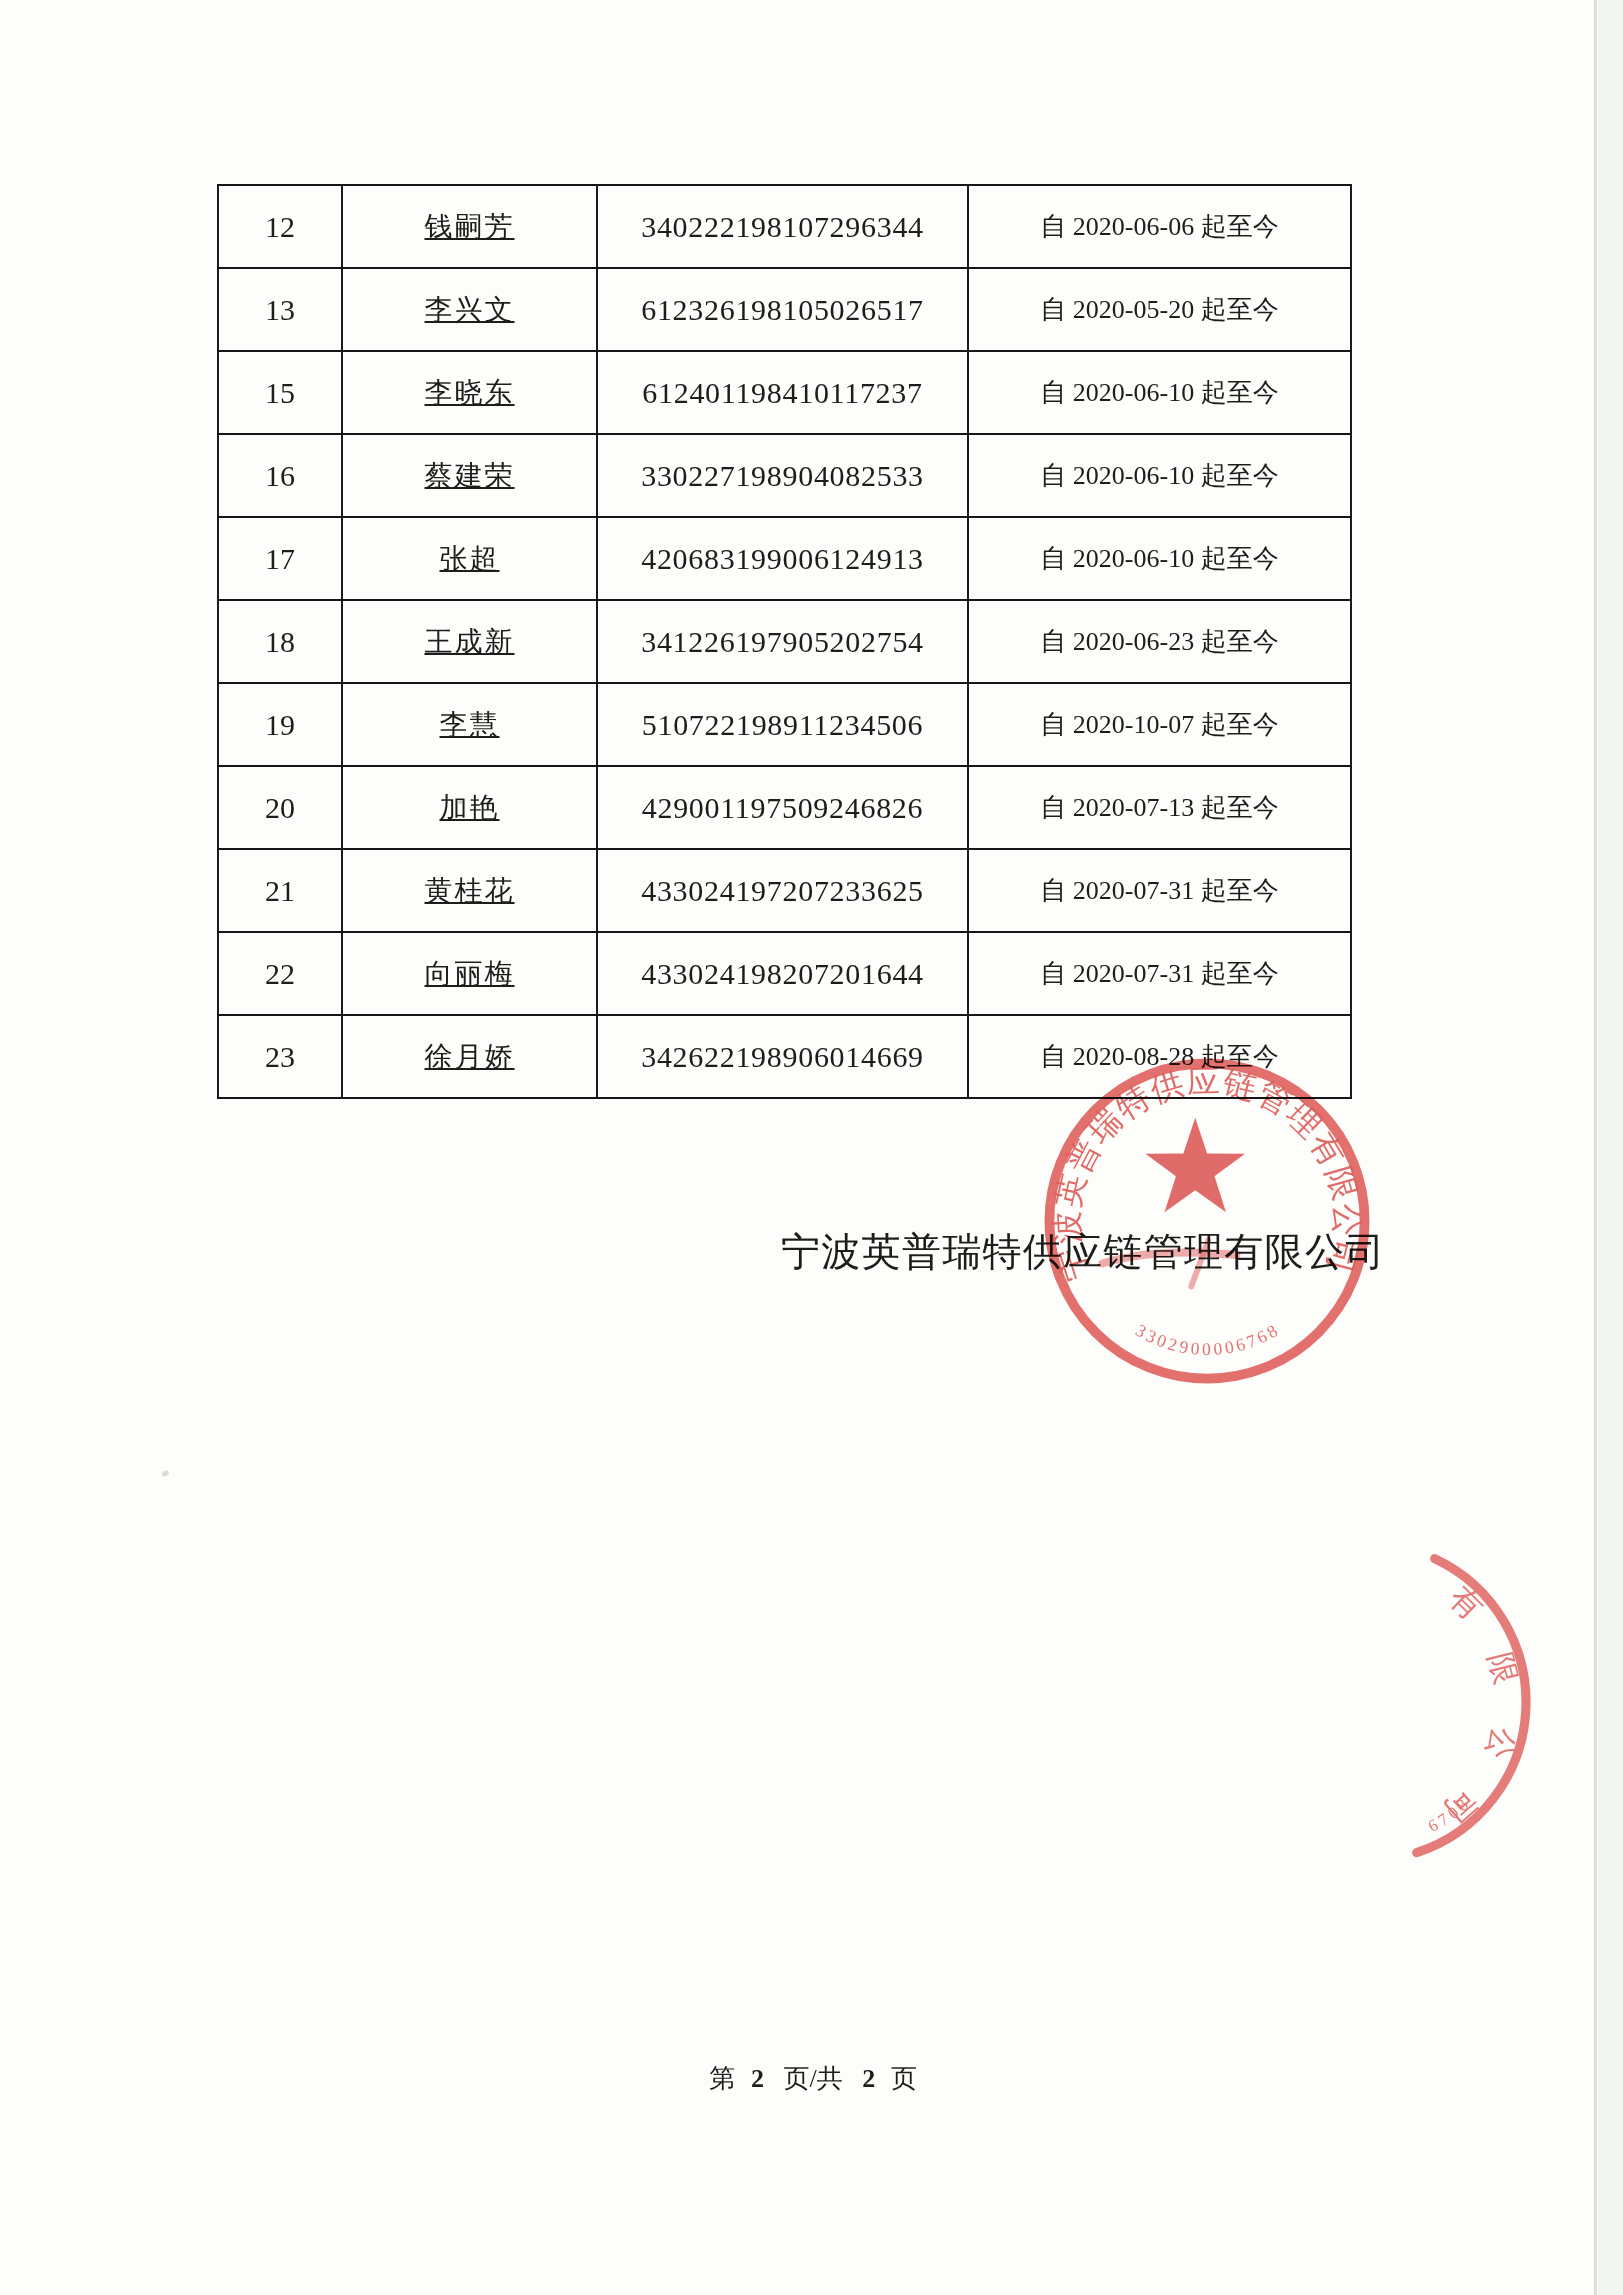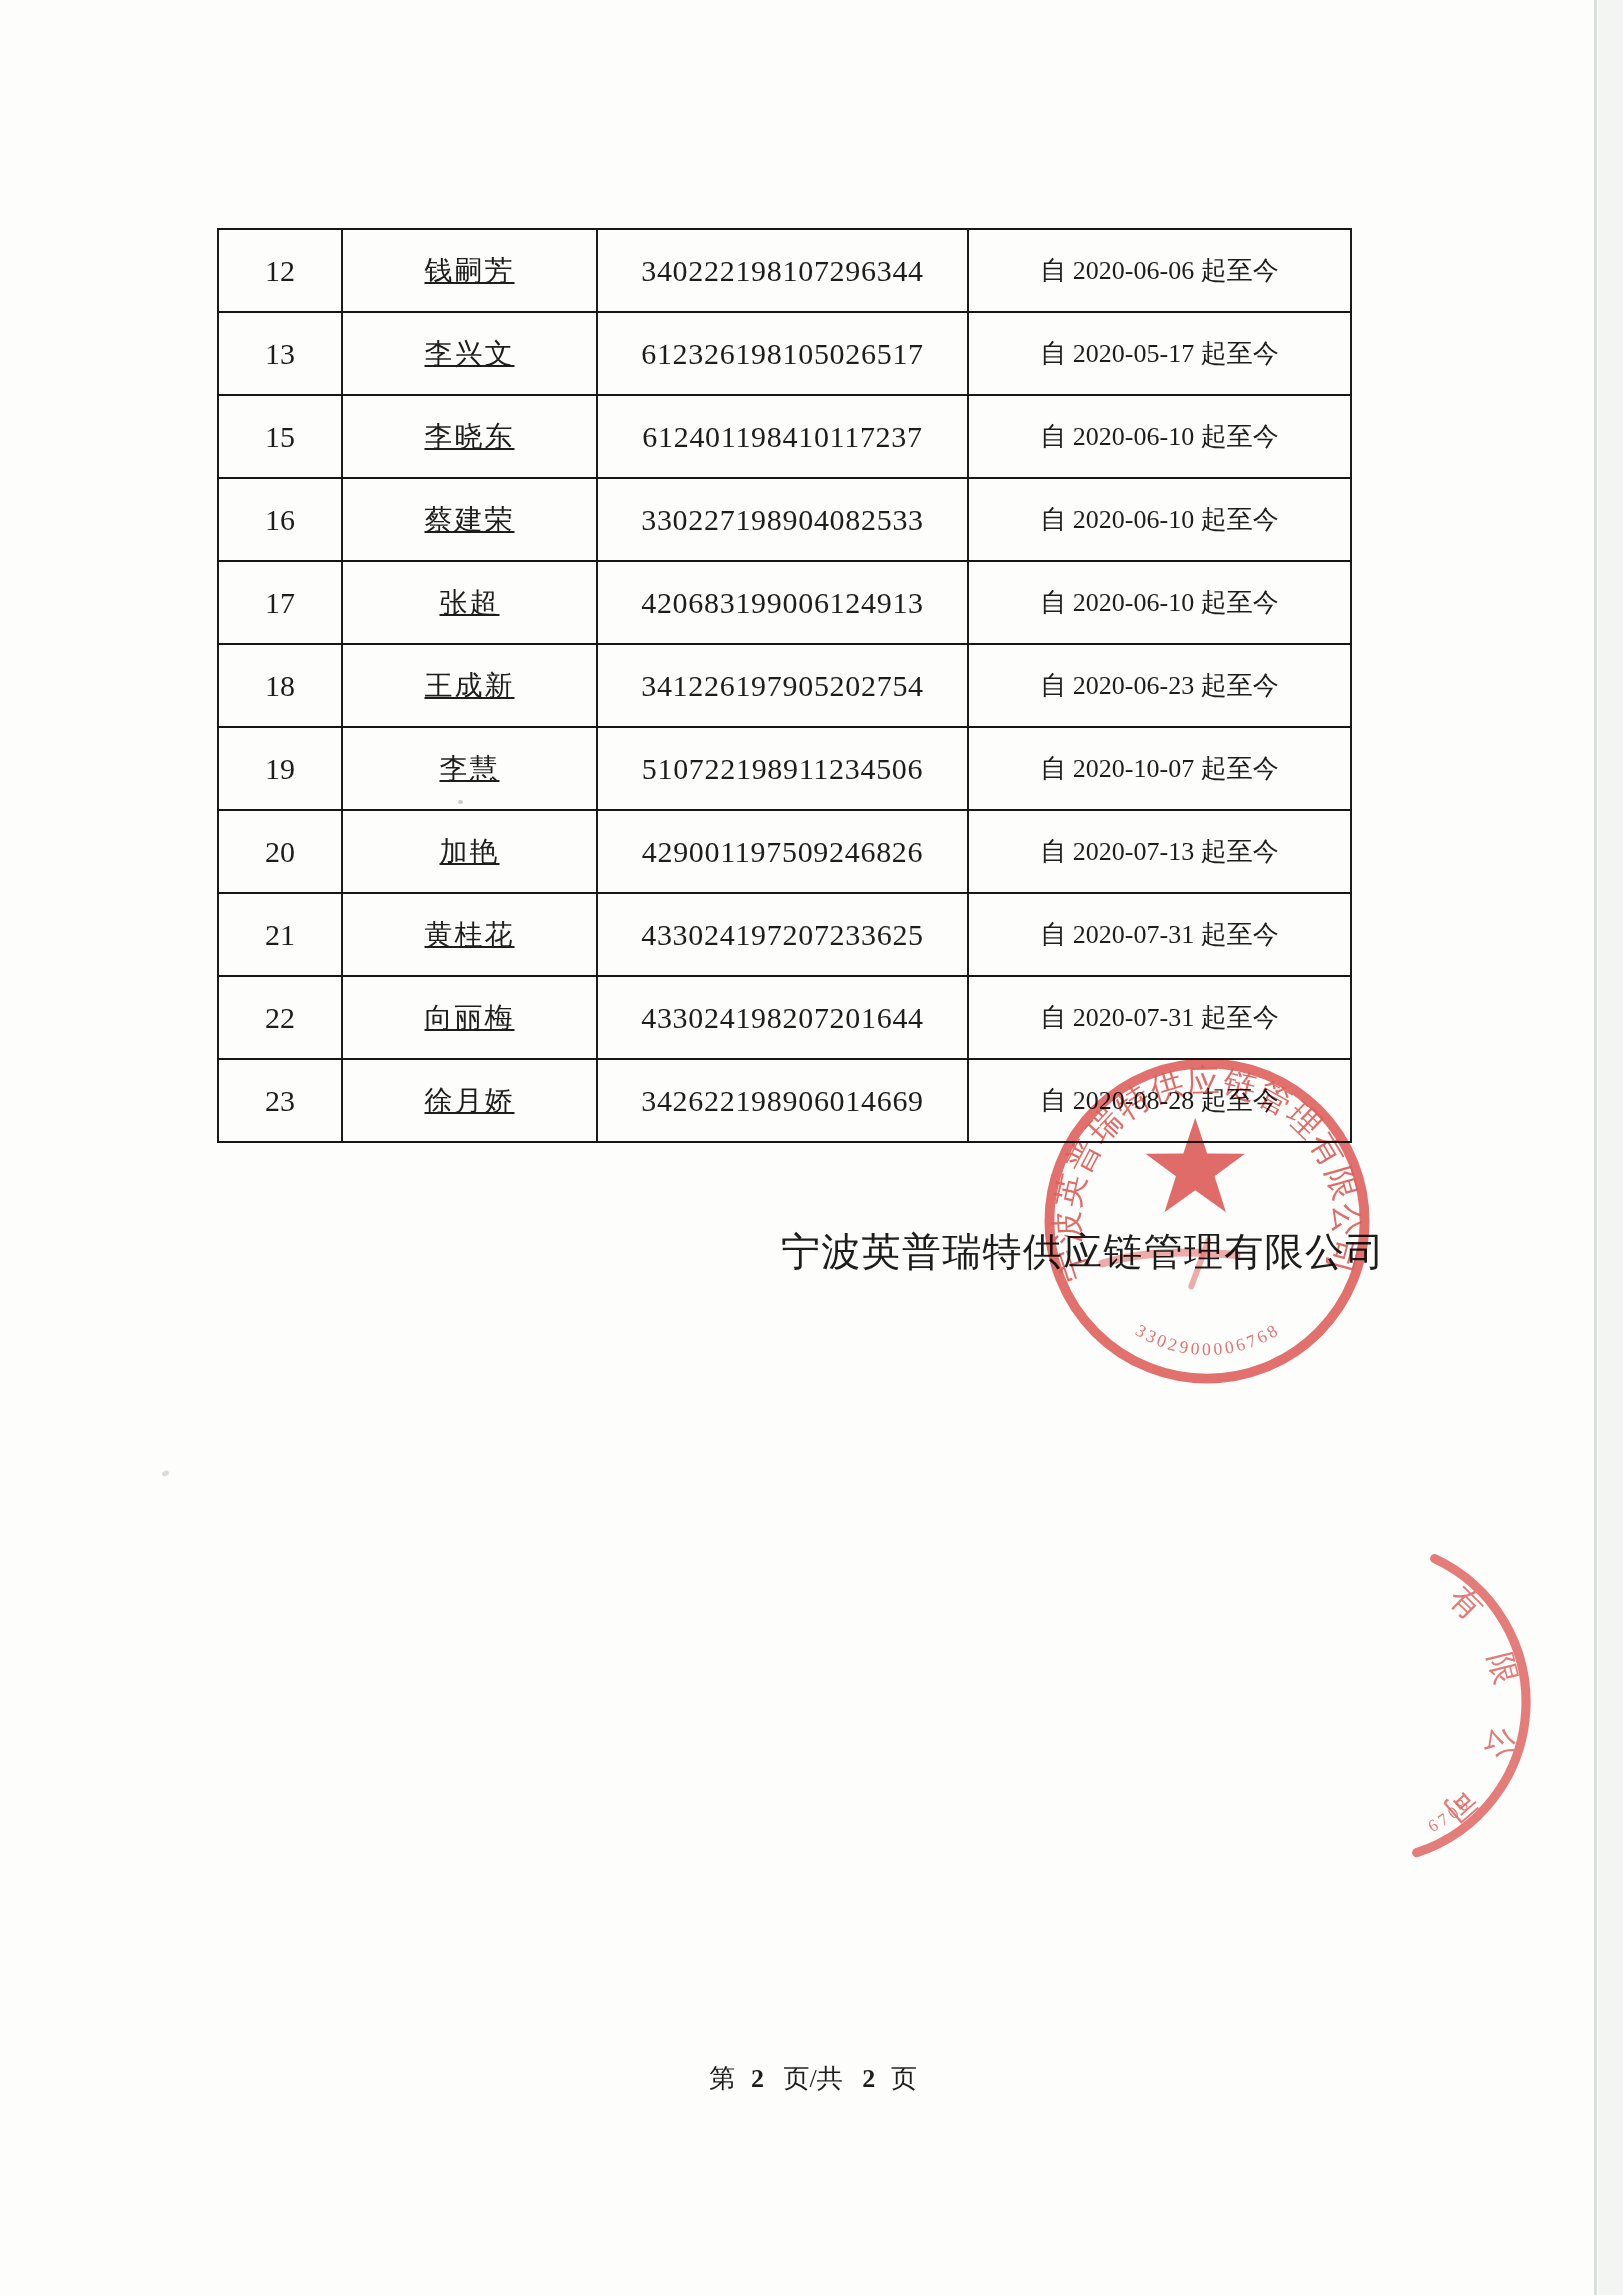--- a/index.html
+++ b/index.html
@@ -10,21 +10,20 @@
     font-family:"Liberation Serif","DejaVu Serif",serif;
     color:#1d1d1b;
     overflow:hidden;
   }
   
   .doc-table{
     position:absolute;left:217px;top:184px;
     width:1133px;
     border-collapse:collapse;table-layout:fixed;
     border:2.6px solid #141414;
-    margin-top:44px;
   }
   .doc-table td{
     border-left:2px solid #1b1b1b;
     border-right:2px solid #1b1b1b;
     border-top:2.6px solid #161616;
     border-bottom:2.6px solid #161616;
     height:81px;
     text-align:center;vertical-align:middle;
     padding:0;
     background:transparent;
@@ -88,21 +87,21 @@
       <td class="cell-index">12</td>
       <td class="cell-name">钱嗣芳</td>
       <td class="cell-id">340222198107296344</td>
       <td class="cell-period">自 2020-06-06 起至今</td>
     </tr>
 
     <tr>
       <td class="cell-index">13</td>
       <td class="cell-name">李兴文</td>
       <td class="cell-id">612326198105026517</td>
-      <td class="cell-period">自 2020-05-17 起至今</td>
+      <td class="cell-period">自 2020-05-20 起至今</td>
     </tr>
 
 
     <tr>
       <td class="cell-index">15</td>
       <td class="cell-name">李晓东</td>
       <td class="cell-id">612401198410117237</td>
       <td class="cell-period">自 2020-06-10 起至今</td>
     </tr>
 

